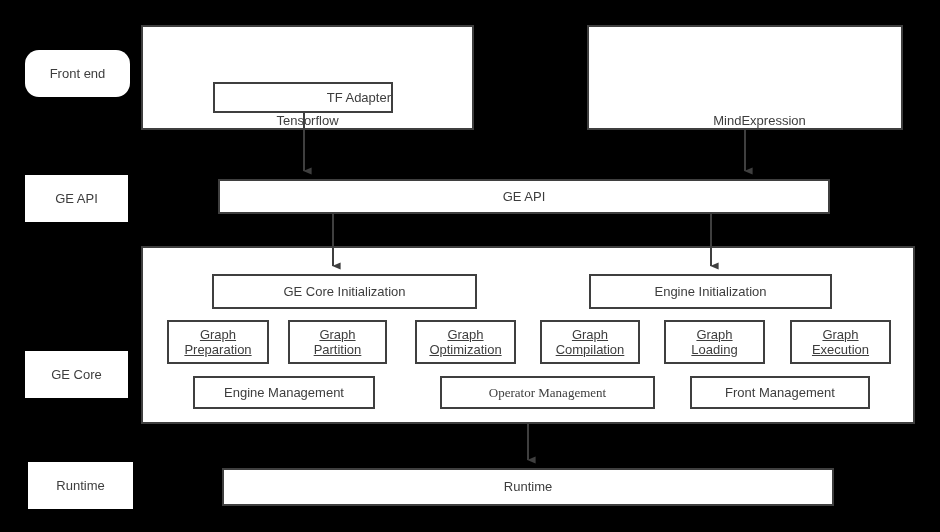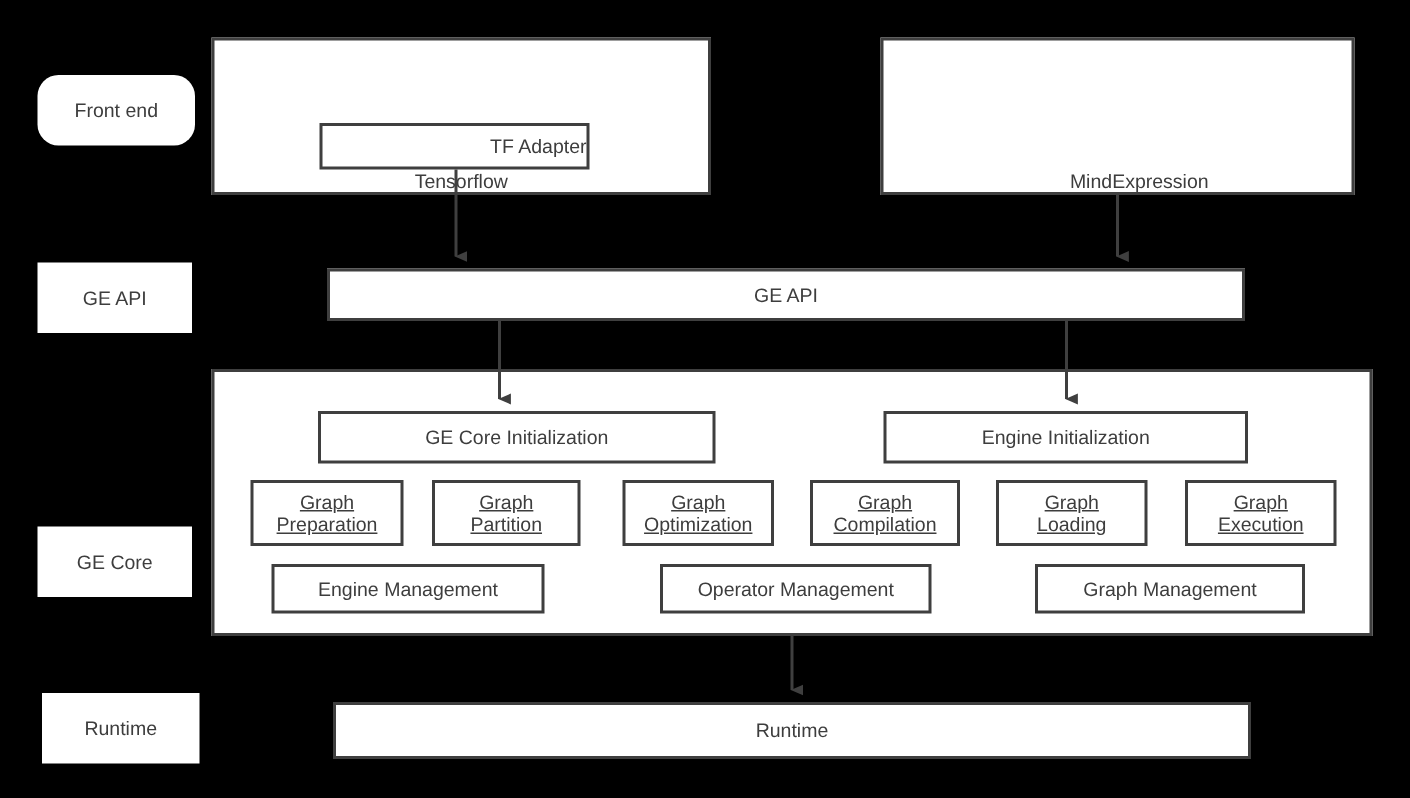--- a/index.html
+++ b/index.html
@@ -133,30 +133,30 @@
   <div class="box node two-line" style="left:664px; top:320px; width:101px; height:44px;">
     <span>Graph
 Loading</span>
   </div>
 
   <div class="box node two-line" style="left:790px; top:320px; width:101px; height:44px;">
     <span>Graph
 Execution</span>
   </div>
 
-  <div class="box node" style="left:181px; top:376px; width:182px; height:33px;">
+  <div class="box node" style="left:193px; top:376px; width:182px; height:33px;">
     <span>Engine Management</span>
   </div>
 
-  <div class="box node" style="left:440px; top:376px; width:181px; height:33px;">
+  <div class="box node" style="left:440px; top:376px; width:215px; height:33px;font-family:Liberation Serif, serif;">
     <span>Operator Management</span>
   </div>
 
   <div class="box node" style="left:690px; top:376px; width:180px; height:33px;">
-    <span>Graph Management</span>
+    <span>Front Management</span>
   </div>
 
   <div class="box bar" style="left:222px; top:468px; width:612px; height:38px;">
     <span>Runtime</span>
   </div>
 
   <svg class="wires" viewBox="0 0 940 532">
     <defs>
       <marker id="ah" markerWidth="9" markerHeight="9" refX="4.2" refY="7.6" orient="auto" markerUnits="userSpaceOnUse">
         <path d="M0.6,0 L4.2,8.4 L7.8,0 Z" fill="#3f3f3f"></path>

